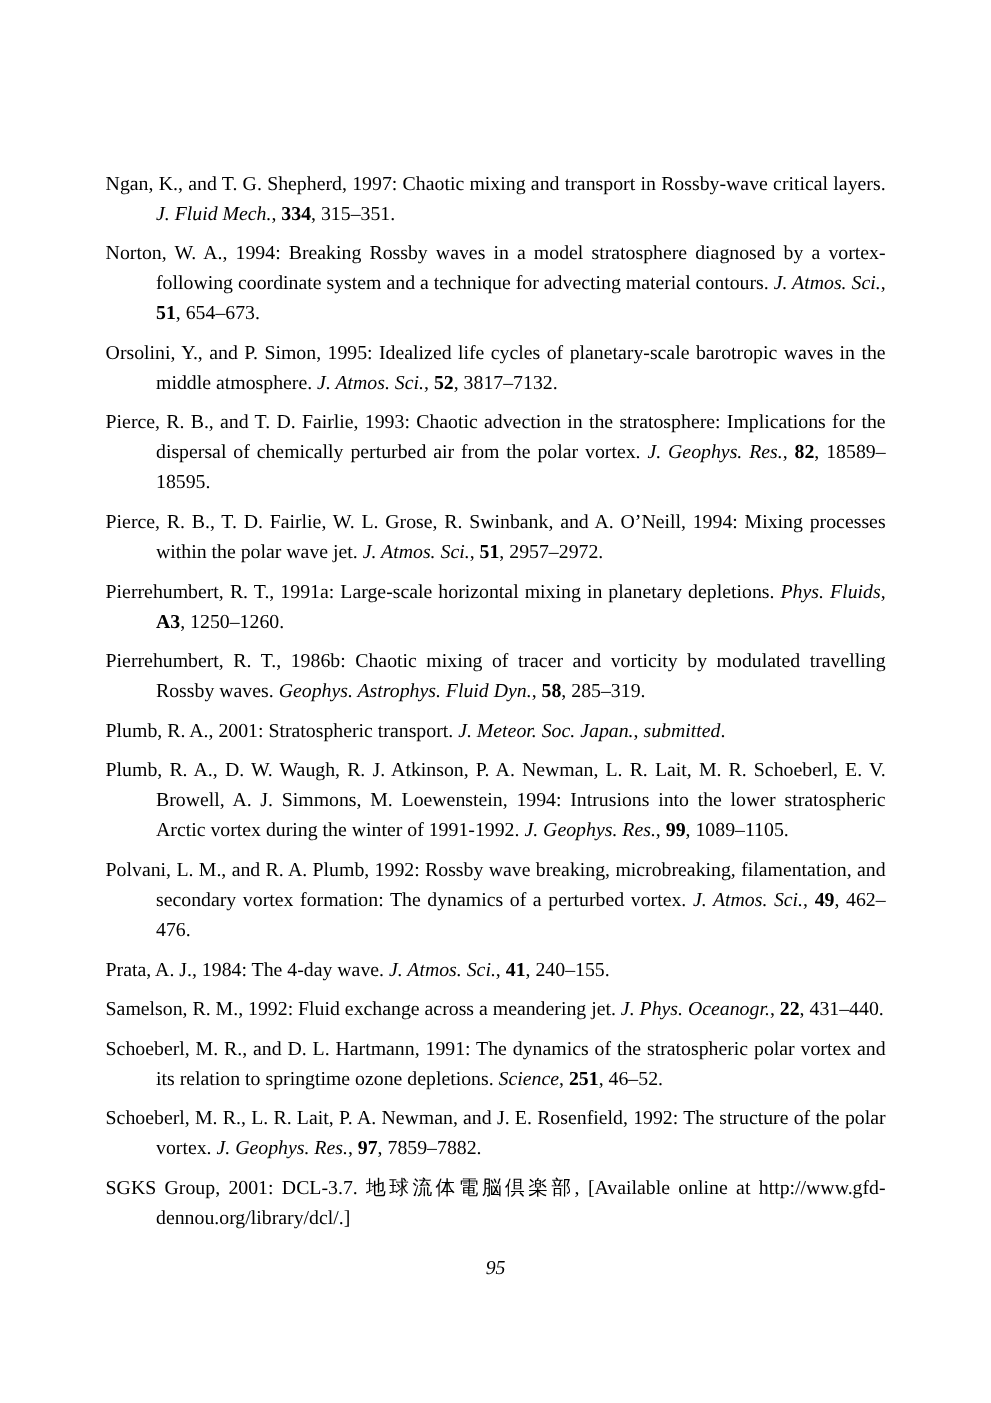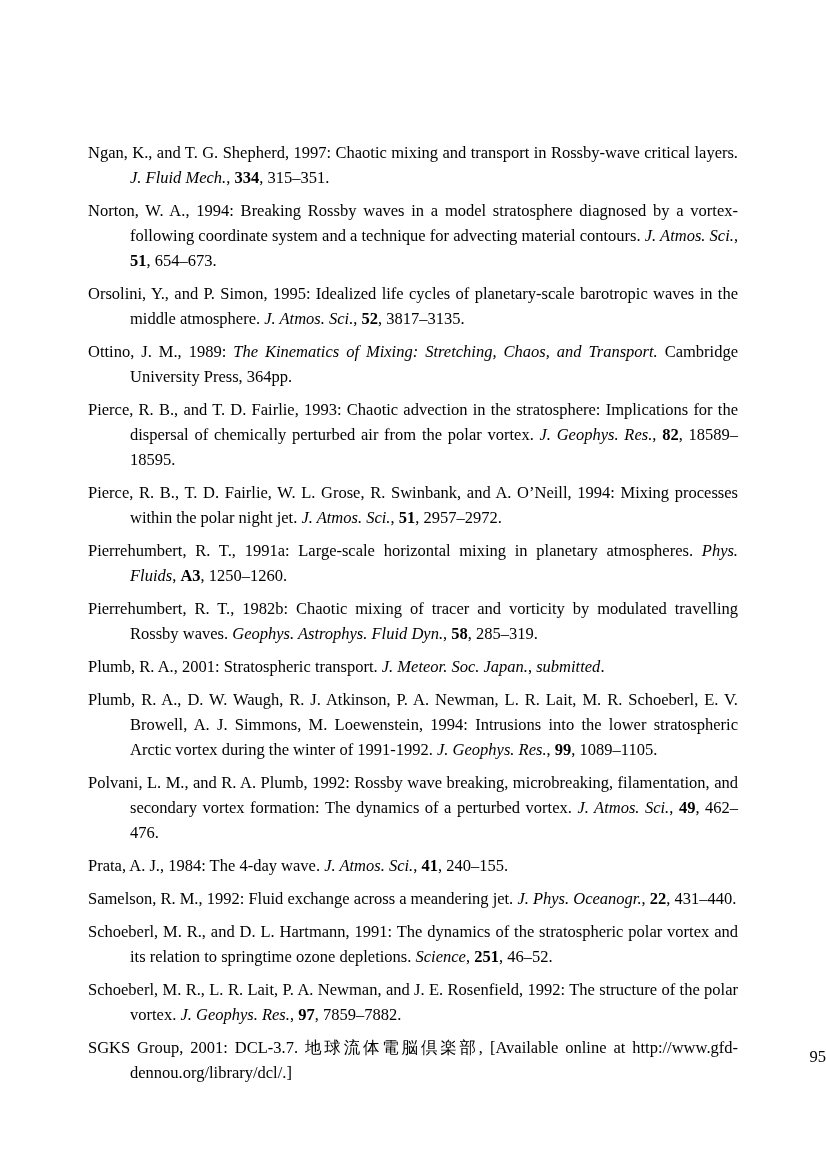--- a/index.html
+++ b/index.html
@@ -31,38 +31,38 @@
     text-indent: -42px;
   }
   .seg-normal { font-style: normal; font-weight: normal; }
   .seg-italic { font-style: italic; }
   .seg-bold   { font-weight: bold; }
   .pageno {
     position: absolute;
     left: 0;
     top: 1044px;
     width: 100%;
-    text-align: right;
+    text-align: center;
     font-size: 16.5px;
     line-height: 25px;
+    font-style: italic;
   }
 </style>
 </head>
 <body>
 
 <div class="page">
   <div class="refs">
       <p class="ref"><span class="seg-normal">Ngan, K., and T. G. Shepherd, 1997: Chaotic mixing and transport in Rossby-wave critical layers. </span><span class="seg-italic">J. Fluid Mech.</span><span class="seg-normal">, </span><span class="seg-bold">334</span><span class="seg-normal">, 315–351.</span></p>
       <p class="ref"><span class="seg-normal">Norton, W. A., 1994: Breaking Rossby waves in a model stratosphere diagnosed by a vortex-following coordinate system and a technique for advecting material contours. </span><span class="seg-italic">J. Atmos. Sci.</span><span class="seg-normal">, </span><span class="seg-bold">51</span><span class="seg-normal">, 654–673.</span></p>
-      <p class="ref"><span class="seg-normal">Orsolini, Y., and P. Simon, 1995: Idealized life cycles of planetary-scale barotropic waves in the middle atmosphere. </span><span class="seg-italic">J. Atmos. Sci.</span><span class="seg-normal">, </span><span class="seg-bold">52</span><span class="seg-normal">, 3817–3135.</span></p>
-      <p class="ref"><span class="seg-normal">Ottino, J. M., 1989: </span><span class="seg-italic">The Kinematics of Mixing: Stretching, Chaos, and Transport.</span><span class="seg-normal"> Cambridge University Press, 364pp.</span></p>
+      <p class="ref"><span class="seg-normal">Orsolini, Y., and P. Simon, 1995: Idealized life cycles of planetary-scale barotropic waves in the middle atmosphere. </span><span class="seg-italic">J. Atmos. Sci.</span><span class="seg-normal">, </span><span class="seg-bold">52</span><span class="seg-normal">, 3817–7132.</span></p>
       <p class="ref"><span class="seg-normal">Pierce, R. B., and T. D. Fairlie, 1993: Chaotic advection in the stratosphere: Implications for the dispersal of chemically perturbed air from the polar vortex. </span><span class="seg-italic">J. Geophys. Res.</span><span class="seg-normal">, </span><span class="seg-bold">82</span><span class="seg-normal">, 18589–18595.</span></p>
-      <p class="ref"><span class="seg-normal">Pierce, R. B., T. D. Fairlie, W. L. Grose, R. Swinbank, and A. O’Neill, 1994: Mixing processes within the polar night jet. </span><span class="seg-italic">J. Atmos. Sci.</span><span class="seg-normal">, </span><span class="seg-bold">51</span><span class="seg-normal">, 2957–2972.</span></p>
-      <p class="ref"><span class="seg-normal">Pierrehumbert, R. T., 1991a: Large-scale horizontal mixing in planetary atmospheres. </span><span class="seg-italic">Phys. Fluids</span><span class="seg-normal">, </span><span class="seg-bold">A3</span><span class="seg-normal">, 1250–1260.</span></p>
-      <p class="ref"><span class="seg-normal">Pierrehumbert, R. T., 1982b: Chaotic mixing of tracer and vorticity by modulated travelling Rossby waves. </span><span class="seg-italic">Geophys. Astrophys. Fluid Dyn.</span><span class="seg-normal">, </span><span class="seg-bold">58</span><span class="seg-normal">, 285–319.</span></p>
+      <p class="ref"><span class="seg-normal">Pierce, R. B., T. D. Fairlie, W. L. Grose, R. Swinbank, and A. O’Neill, 1994: Mixing processes within the polar wave jet. </span><span class="seg-italic">J. Atmos. Sci.</span><span class="seg-normal">, </span><span class="seg-bold">51</span><span class="seg-normal">, 2957–2972.</span></p>
+      <p class="ref"><span class="seg-normal">Pierrehumbert, R. T., 1991a: Large-scale horizontal mixing in planetary depletions. </span><span class="seg-italic">Phys. Fluids</span><span class="seg-normal">, </span><span class="seg-bold">A3</span><span class="seg-normal">, 1250–1260.</span></p>
+      <p class="ref"><span class="seg-normal">Pierrehumbert, R. T., 1986b: Chaotic mixing of tracer and vorticity by modulated travelling Rossby waves. </span><span class="seg-italic">Geophys. Astrophys. Fluid Dyn.</span><span class="seg-normal">, </span><span class="seg-bold">58</span><span class="seg-normal">, 285–319.</span></p>
       <p class="ref"><span class="seg-normal">Plumb, R. A., 2001: Stratospheric transport. </span><span class="seg-italic">J. Meteor. Soc. Japan.</span><span class="seg-normal">, </span><span class="seg-italic">submitted</span><span class="seg-normal">.</span></p>
       <p class="ref"><span class="seg-normal">Plumb, R. A., D. W. Waugh, R. J. Atkinson, P. A. Newman, L. R. Lait, M. R. Schoeberl, E. V. Browell, A. J. Simmons, M. Loewenstein, 1994: Intrusions into the lower stratospheric Arctic vortex during the winter of 1991-1992. </span><span class="seg-italic">J. Geophys. Res.</span><span class="seg-normal">, </span><span class="seg-bold">99</span><span class="seg-normal">, 1089–1105.</span></p>
       <p class="ref"><span class="seg-normal">Polvani, L. M., and R. A. Plumb, 1992: Rossby wave breaking, microbreaking, filamentation, and secondary vortex formation: The dynamics of a perturbed vortex. </span><span class="seg-italic">J. Atmos. Sci.</span><span class="seg-normal">, </span><span class="seg-bold">49</span><span class="seg-normal">, 462–476.</span></p>
       <p class="ref"><span class="seg-normal">Prata, A. J., 1984: The 4-day wave. </span><span class="seg-italic">J. Atmos. Sci.</span><span class="seg-normal">, </span><span class="seg-bold">41</span><span class="seg-normal">, 240–155.</span></p>
       <p class="ref"><span class="seg-normal">Samelson, R. M., 1992: Fluid exchange across a meandering jet. </span><span class="seg-italic">J. Phys. Oceanogr.</span><span class="seg-normal">, </span><span class="seg-bold">22</span><span class="seg-normal">, 431–440.</span></p>
       <p class="ref"><span class="seg-normal">Schoeberl, M. R., and D. L. Hartmann, 1991: The dynamics of the stratospheric polar vortex and its relation to springtime ozone depletions. </span><span class="seg-italic">Science</span><span class="seg-normal">, </span><span class="seg-bold">251</span><span class="seg-normal">, 46–52.</span></p>
       <p class="ref"><span class="seg-normal">Schoeberl, M. R., L. R. Lait, P. A. Newman, and J. E. Rosenfield, 1992: The structure of the polar vortex. </span><span class="seg-italic">J. Geophys. Res.</span><span class="seg-normal">, </span><span class="seg-bold">97</span><span class="seg-normal">, 7859–7882.</span></p>
       <p class="ref"><span class="seg-normal">SGKS Group, 2001: DCL-3.7. 地球流体電脳倶楽部, [Available online at http://www.gfd-dennou.org/library/dcl/.]</span></p>
     </div>
   <div class="pageno">95</div>

